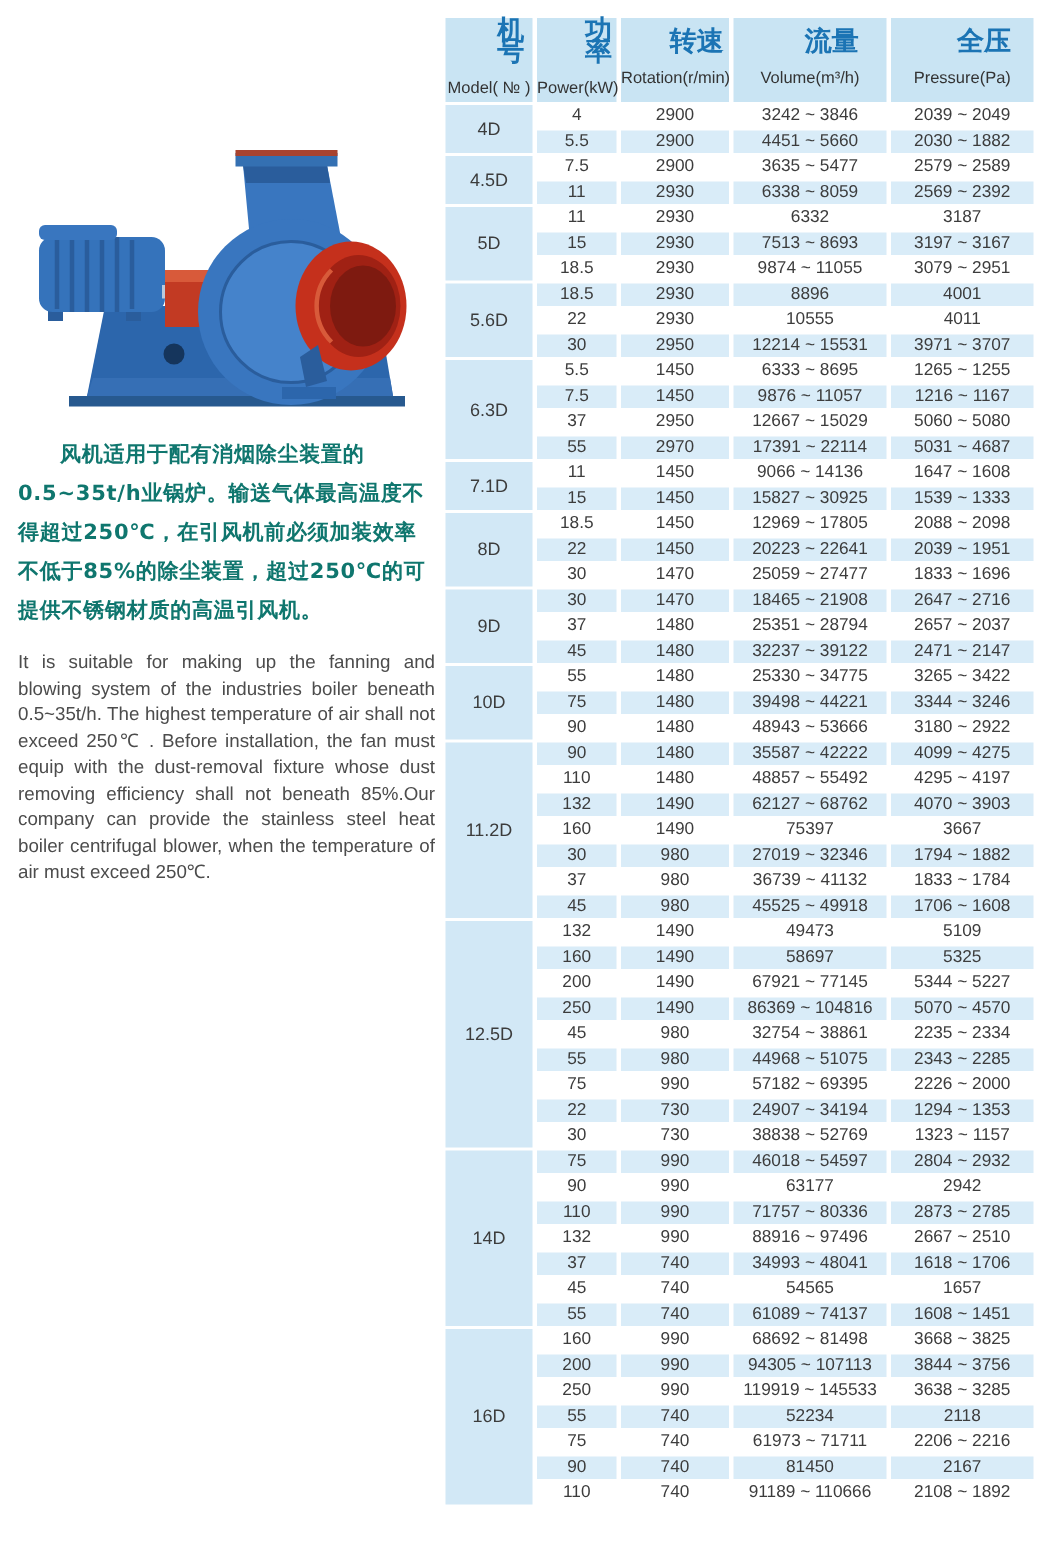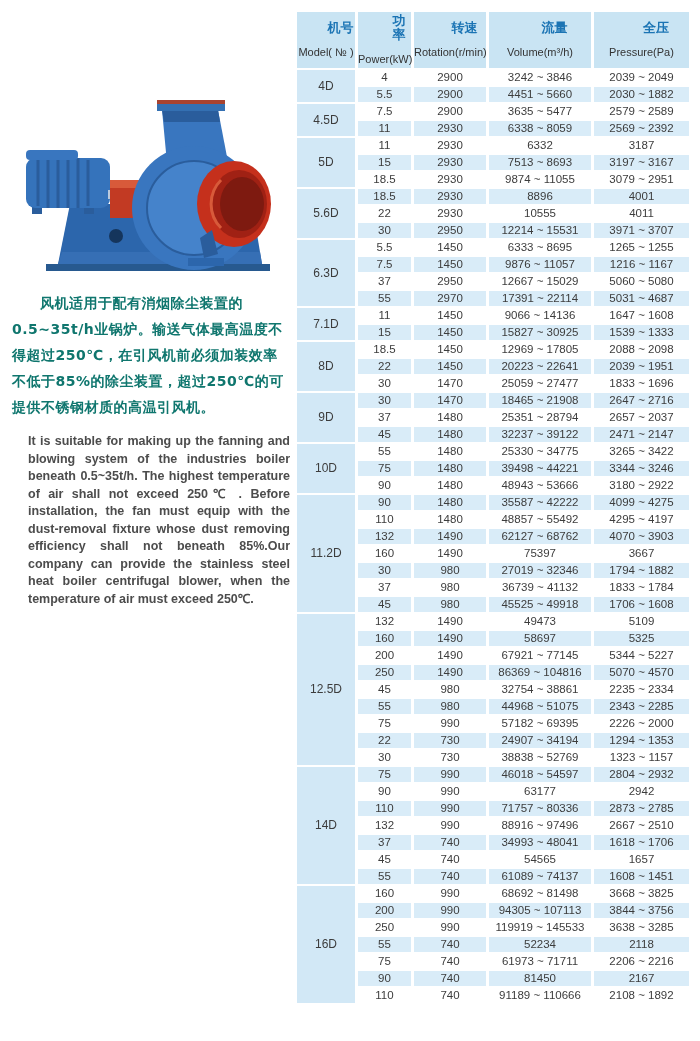--- a/index.html
+++ b/index.html
@@ -2,25 +2,25 @@
 <html style="--header-bg: #c9e4f3; --header-text: #1b74b4; --stripe-bg: #d9ecf8; --model-bg: #d2e8f6;"><head>
 <meta charset="utf-8">
 <style>
   html,body{margin:0;padding:0;background:#ffffff;}
   body{width:700px;height:1041px;overflow:hidden;font-family:"Liberation Sans",sans-serif;}
   .page{display:flex;width:700px;}
   .left-col{width:294px;box-sizing:border-box;padding:0 4px 0 12px;flex:0 0 auto;}
   .fan-photo{margin-top:88px;width:268px;height:192px;}
   .zh-desc{font-family:"DejaVu Sans",sans-serif;font-weight:bold;font-size:14px;line-height:26px;
            color:#0f766e;text-indent:2em;margin:10px 0 0 0;letter-spacing:0.5px;}
-  .en-desc{font-size:12.5px;line-height:17.5px;color:#4c4c4c;text-align:justify;margin:13px 0 0 16px;font-weight:bold;}
+  .en-desc{font-size:12.5px;line-height:17.5px;color:#4c4c4c;text-align:justify;margin:13px 0 0 0;}
   .right-col{flex:1;box-sizing:border-box;padding:10px 12px 0 0;}
   table.spec{border-collapse:separate;border-spacing:3px 2px;width:100%;table-layout:fixed;}
   th{background:var(--header-bg,#c9e4f3);padding:2px 0 3px 0;vertical-align:middle;}
-  th .zh-h{color:var(--header-text,#1b74b4);font-weight:bold;font-size:13px;line-height:14px;
+  th .zh-h{color:var(--header-text,#1b74b4);font-weight:bold;font-size:18px;line-height:14px;
            font-family:"DejaVu Sans",sans-serif;margin-left:29px;}
   th .en-h{color:#333333;font-size:11px;font-weight:normal;line-height:11px;margin-top:12px;}
   td{background:#ffffff;text-align:center;font-size:11.5px;color:#3c3c3c;height:15px;
      line-height:15px;padding:0;white-space:nowrap;overflow:hidden;}
   td.model-cell{background:var(--model-bg,#d2e8f6);font-size:12px;color:#3c3c3c;}
   tr.stripe td.data-cell{background:var(--stripe-bg,#d9ecf8);}
 </style>
 </head>
 <body>
 

